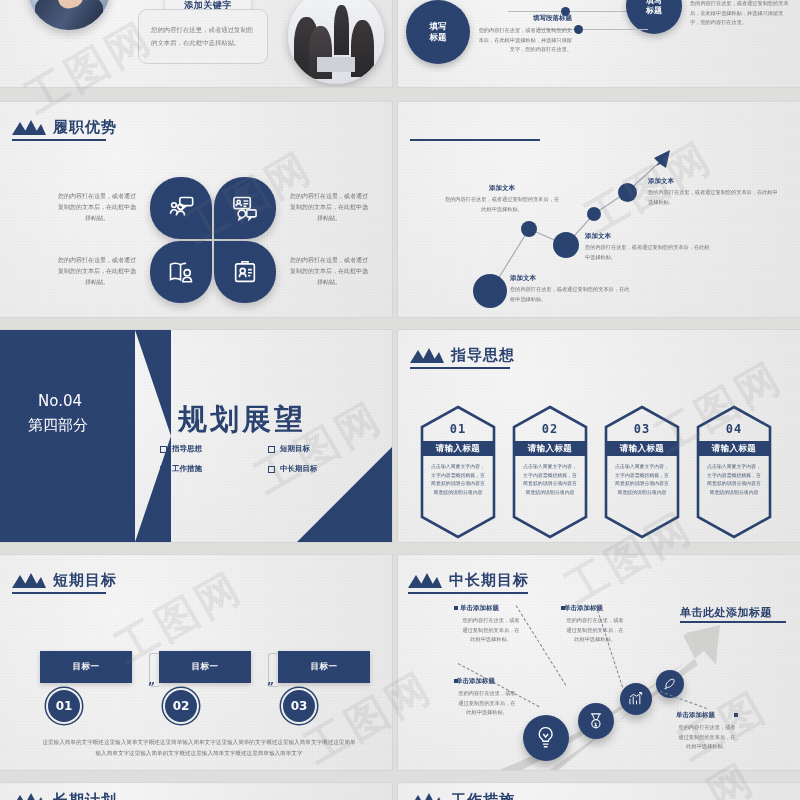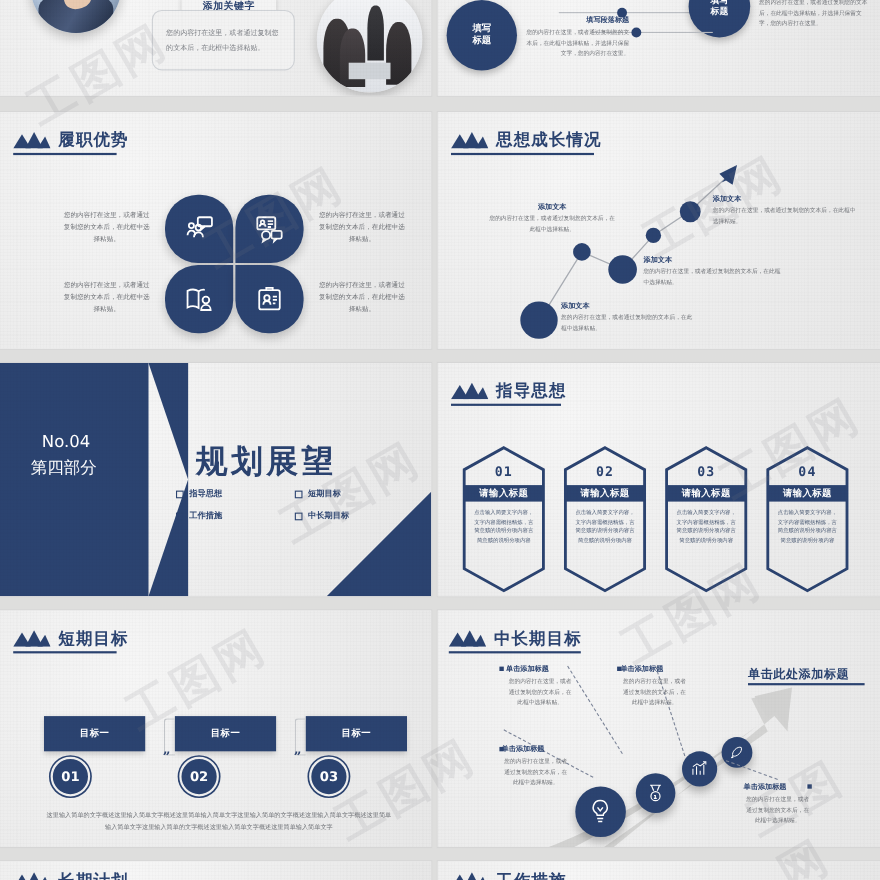--- a/index.html
+++ b/index.html
@@ -250,28 +250,20 @@
       </svg>
     </div>
 
     <div class="body-txt" style="position:absolute;left:58px;top:88px;width:78px;text-align:center;font-size:6px;">您的内容打在这里，或者通过复制您的文本后，在此框中选择粘贴。</div>
     <div class="body-txt" style="position:absolute;left:290px;top:88px;width:78px;text-align:center;font-size:6px;">您的内容打在这里，或者通过复制您的文本后，在此框中选择粘贴。</div>
     <div class="body-txt" style="position:absolute;left:58px;top:152px;width:78px;text-align:center;font-size:6px;">您的内容打在这里，或者通过复制您的文本后，在此框中选择粘贴。</div>
     <div class="body-txt" style="position:absolute;left:290px;top:152px;width:78px;text-align:center;font-size:6px;">您的内容打在这里，或者通过复制您的文本后，在此框中选择粘贴。</div>
   </div>
 
   <div class="slide" style="left:398px;top:102px;width:402px;height:215px;">
-    <div class="head" style="left:12px;top:16px;">
-      <svg class="mtn" viewBox="0 0 34 15">
-        <polygon points="0,15 8,2 16,15" fill="#2b4370"></polygon>
-        <polygon points="11,15 19,0 27,15" fill="#2b4370"></polygon>
-        <polygon points="22,15 29,4 34,15" fill="#2b4370"></polygon>
-      </svg>
-      <span class="head-title">思想成长情况</span>
-    </div>
     <div style="position:absolute;left:12px;top:37px;width:130px;height:2px;background:#2b4370;"></div>
 
     <svg style="position:absolute;left:0;top:0;width:402px;height:215px;">
       <polyline points="92,190 131,127 168,143 196,112 229,90 266,56" fill="none" stroke="#a9adb4" stroke-width="1.2"></polyline>
       <path d="M258,64 L272,48 L268,66 L262,62 Z" fill="#2b4370"></path>
       <path d="M272,48 L256,56 L262,62 Z" fill="#2b4370"></path>
     </svg>
 
     <div class="gdot" style="left:75px;top:172px;width:34px;height:34px;"></div>
     <div class="gdot" style="left:123px;top:119px;width:16px;height:16px;"></div>

